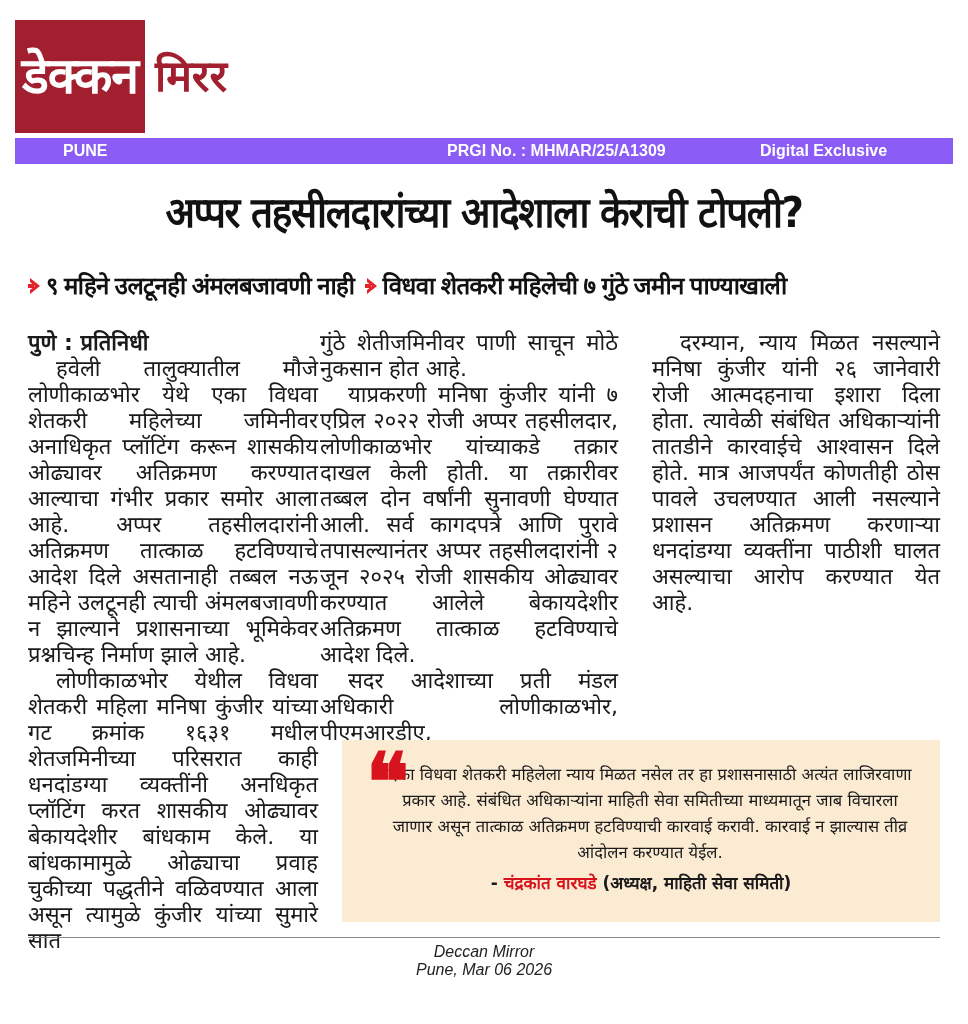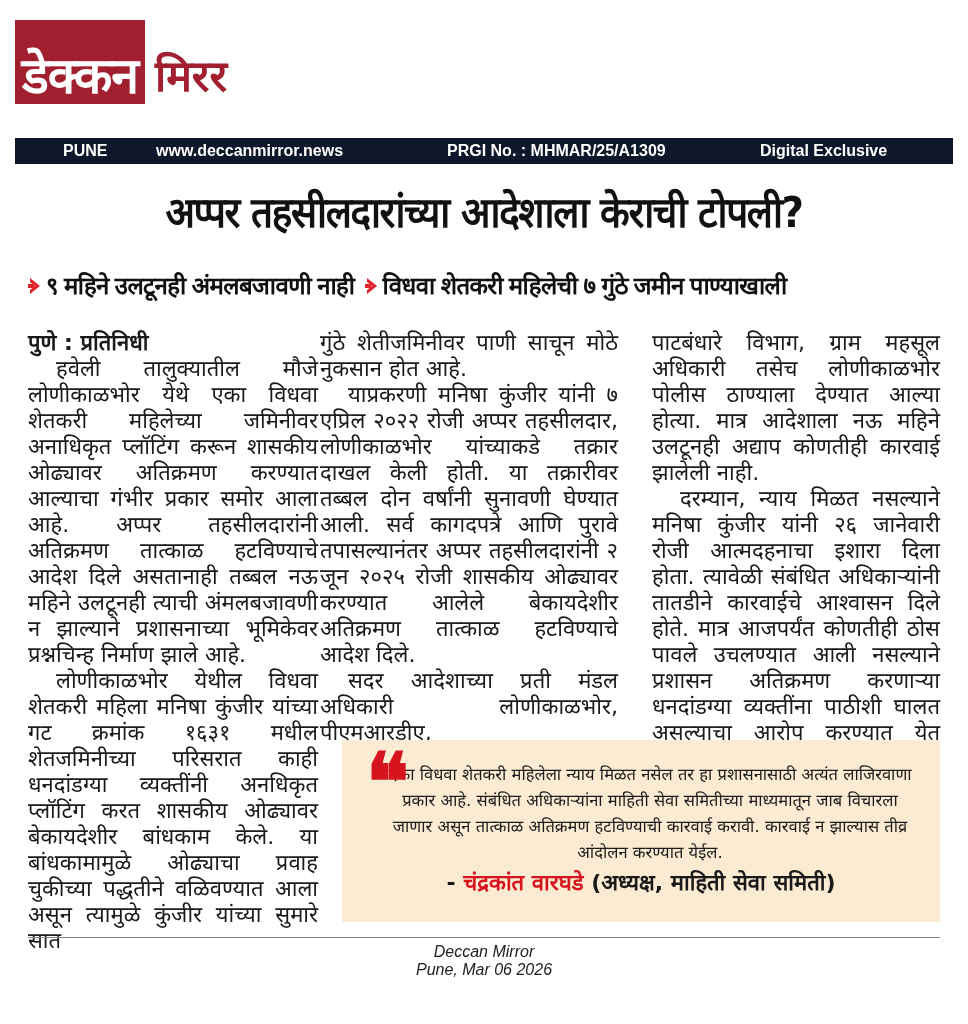--- a/index.html
+++ b/index.html
@@ -1,34 +1,34 @@
 <!DOCTYPE html>
 <html><head>
   <meta charset="utf-8">
   <style>
     * { margin: 0; padding: 0; box-sizing: border-box; }
     html, body { width: 968px; height: 1024px; background: #ffffff; overflow: hidden; }
     body { position: relative; font-family: "DejaVu Sans", sans-serif; color: #1a1a1a; }
 
     .masthead { position: absolute; left: 15px; top: 20px; width: 938px; height: 113px; }
     .logo-box {
-      position: absolute; left: 0; top: 0; width: 130px; height: 84px;
+      position: absolute; left: 0; top: 0; width: 130px; height: 113px;
       background: #a11f2f; color: #ffffff;
       font-family: "DejaVu Sans", sans-serif; font-weight: bold;
       font-size: 50px; line-height: 113px; text-align: center; letter-spacing: -1px;
     }
     .logo-word2 {
       position: absolute; left: 140px; top: 0; height: 113px;
       color: #a11f2f; font-family: "DejaVu Sans", sans-serif; font-weight: bold;
       font-size: 43px; line-height: 113px;
     }
 
     .strip {
       position: absolute; left: 15px; top: 138px; width: 938px; height: 26px;
-      background: #0f172a; color: #ffffff;
+      background: #8b5cf6; color: #ffffff;
       font-family: "Liberation Sans", sans-serif; font-weight: bold; font-size: 16px;
       line-height: 26px;
     }
     .strip span { position: absolute; top: 0; }
 
     .headline {
       position: absolute; left: 0; top: 178px; width: 968px; text-align: center;
       font-family: "DejaVu Sans", sans-serif; font-weight: bold; font-size: 42px;
       line-height: 70px; color: #111; letter-spacing: -1.5px;
       transform: scaleX(0.92); transform-origin: center;
@@ -61,21 +61,21 @@
     .quote-mark {
       position: absolute; left: 24px; top: 2px; color: #d7141d;
       font-family: "DejaVu Serif", serif; font-weight: bold; font-size: 80px; line-height: 80px;
     }
     .quote-text {
       font-family: "DejaVu Sans", sans-serif; font-size: 16.5px; line-height: 26px;
       color: #1a1a1a; padding-left: 18px;
     }
     .quote-attr {
       margin-top: 4px; font-family: "DejaVu Sans", sans-serif; font-weight: bold;
-      font-size: 22px; line-height: 26px; color: #1a1a1a;
+      font-size: 17px; line-height: 26px; color: #1a1a1a;
     }
     .quote-name { color: #d7141d; }
 
     .footer-rule { position: absolute; left: 28px; top: 937px; width: 912px; height: 1px; background: #888; }
     .footer {
       position: absolute; left: 0; top: 943px; width: 968px; text-align: center;
       font-family: "Liberation Sans", sans-serif; font-size: 16px; line-height: 18px; color: #222; font-style: italic;
     }
   </style>
 </head>
@@ -83,21 +83,20 @@
 
 <div class="masthead">
   <div class="logo-box">
     <span>डेक्कन</span>
   </div>
   <div class="logo-word2">मिरर</div>
 </div>
 
 <div class="strip">
   <span style="left:48px">PUNE</span>
-  <span style="left:141px">www.deccanmirror.news</span>
   <span style="left:432px">PRGI No. : MHMAR/25/A1309</span>
   <span style="left:745px">Digital Exclusive</span>
 </div>
 
 <h1 class="headline">अप्पर तहसीलदारांच्या आदेशाला केराची टोपली?</h1>
 
 <div class="subhead">
   <span class="arrow">
     <svg viewBox="0 0 14 20">
         <path d="M2 2 L12 10 L2 18 L2 14 L7 10 L2 6 Z" fill="#e3222b"></path>
@@ -118,21 +117,20 @@
   <p>लोणीकाळभोर येथील विधवा शेतकरी महिला मनिषा कुंजीर यांच्या गट क्रमांक १६३१ मधील शेतजमिनीच्या परिसरात काही धनदांडग्या व्यक्तींनी अनधिकृत प्लॉटिंग करत शासकीय ओढ्यावर बेकायदेशीर बांधकाम केले. या बांधकामामुळे ओढ्याचा प्रवाह चुकीच्या पद्धतीने वळिवण्यात आला असून त्यामुळे कुंजीर यांच्या सुमारे सात</p>
 </div>
 
 <div class="col col2">
   <p class="noindent">गुंठे शेतीजमिनीवर पाणी साचून मोठे नुकसान होत आहे.</p>
   <p>याप्रकरणी मनिषा कुंजीर यांनी ७ एप्रिल २०२२ रोजी अप्पर तहसीलदार, लोणीकाळभोर यांच्याकडे तक्रार दाखल केली होती. या तक्रारीवर तब्बल दोन वर्षांनी सुनावणी घेण्यात आली. सर्व कागदपत्रे आणि पुरावे तपासल्यानंतर अप्पर तहसीलदारांनी २ जून २०२५ रोजी शासकीय ओढ्यावर करण्यात आलेले बेकायदेशीर अतिक्रमण तात्काळ हटविण्याचे आदेश दिले.</p>
   <p>सदर आदेशाच्या प्रती मंडल अधिकारी लोणीकाळभोर, पीएमआरडीए,</p>
 </div>
 
 <div class="col col3">
-  <p class="noindent">पाटबंधारे विभाग, ग्राम महसूल अधिकारी तसेच लोणीकाळभोर पोलीस ठाण्याला देण्यात आल्या होत्या. मात्र आदेशाला नऊ महिने उलटूनही अद्याप कोणतीही कारवाई झालेली नाही.</p>
   <p>दरम्यान, न्याय मिळत नसल्याने मनिषा कुंजीर यांनी २६ जानेवारी रोजी आत्मदहनाचा इशारा दिला होता. त्यावेळी संबंधित अधिकाऱ्यांनी तातडीने कारवाईचे आश्वासन दिले होते. मात्र आजपर्यंत कोणतीही ठोस पावले उचलण्यात आली नसल्याने प्रशासन अतिक्रमण करणाऱ्या धनदांडग्या व्यक्तींना पाठीशी घालत असल्याचा आरोप करण्यात येत आहे.</p>
 </div>
 
 <div class="quote-box">
   <span class="quote-mark">❝</span>
   <div class="quote-text">एका विधवा शेतकरी महिलेला न्याय मिळत नसेल तर हा प्रशासनासाठी अत्यंत लाजिरवाणा प्रकार आहे. संबंधित अधिकाऱ्यांना माहिती सेवा समितीच्या माध्यमातून जाब विचारला जाणार असून तात्काळ अतिक्रमण हटविण्याची कारवाई करावी. कारवाई न झाल्यास तीव्र आंदोलन करण्यात येईल.</div>
   <div class="quote-attr">
     <span>- </span><span class="quote-name">चंद्रकांत वारघडे</span><span> (अध्यक्ष, माहिती सेवा समिती)</span>
   </div>
 </div>

